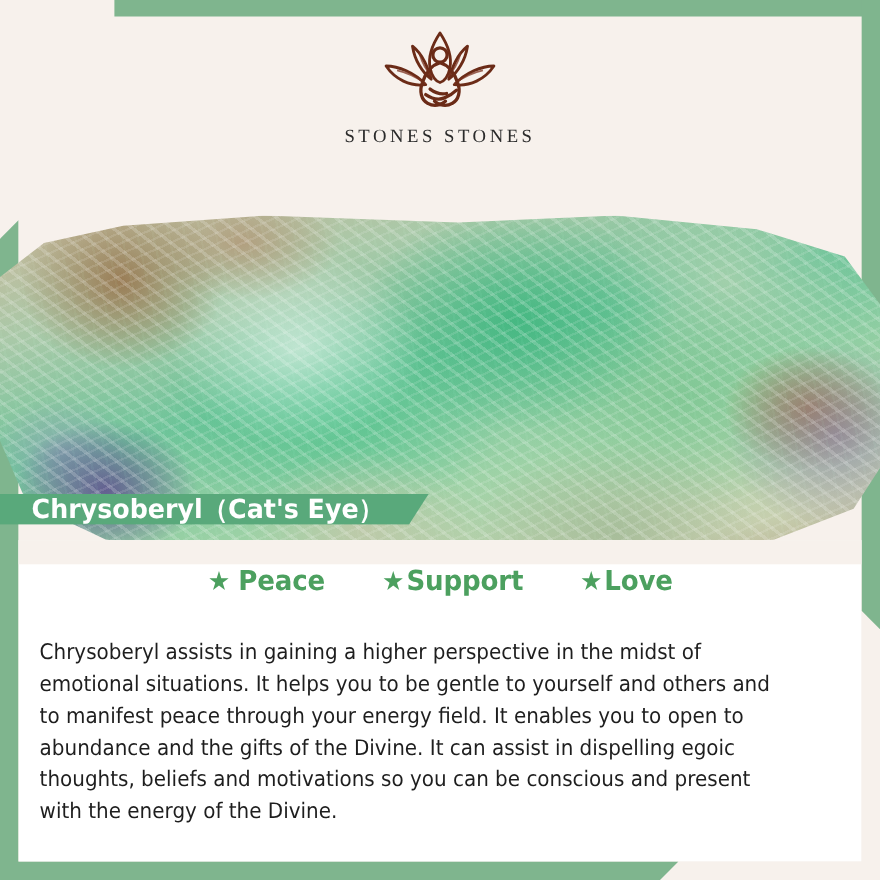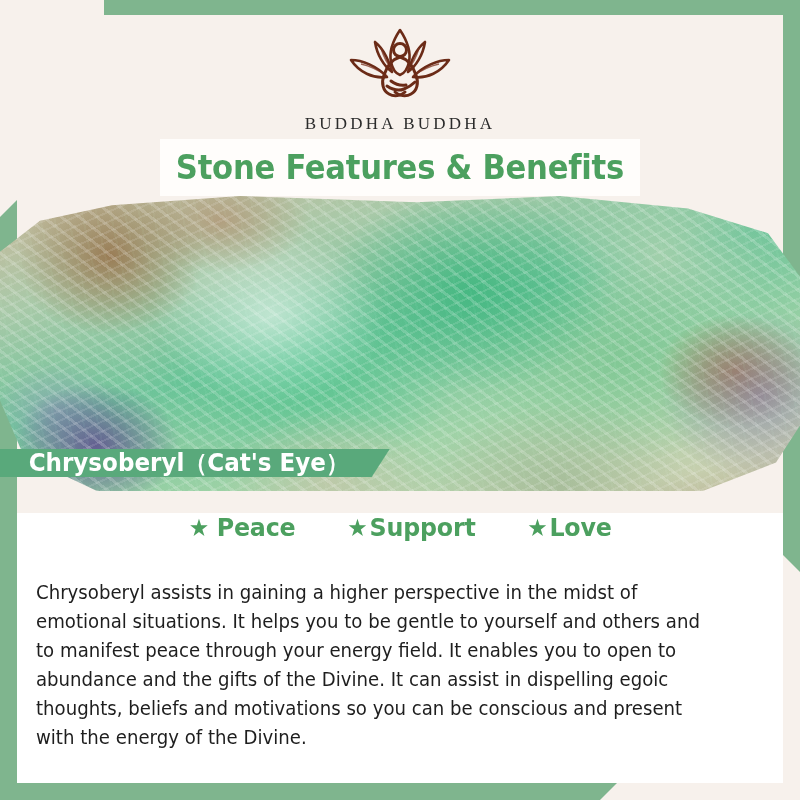--- a/index.html
+++ b/index.html
@@ -248,26 +248,23 @@
         <path d="M104 42 C95 44, 85 49, 78 54"></path>
       </g>
       <g fill="none" stroke="#6B2B17" stroke-width="3" stroke-linecap="round" stroke-linejoin="round">
         <circle cx="65" cy="28" r="6.5"></circle>
         <path d="M65 35 C58 37, 52 44, 49 53 C46 61, 48 69, 54 72 C59 75, 66 74, 70 70"></path>
         <path d="M65 35 C72 37, 78 44, 81 53 C84 61, 82 69, 76 72 C71 75, 64 74, 60 70"></path>
         <path d="M52 64 C58 68, 64 69, 69 67 C74 65, 78 62, 80 60"></path>
         <path d="M56 59 C60 62, 66 64, 71 63"></path>
       </g>
     </svg>
-    <span class="logo-wordmark">BUDDHA BUDDHA</span>
-  </div>
-
-  <div class="title-panel">
-    <span class="title-text">Stone Features &amp; Benefits</span>
-  </div>
+    <span class="logo-wordmark">STONES STONES</span>
+  </div>
+
 
   <div class="photo">
     <div class="photo-grain"></div>
   </div>
 
   <div class="lower"></div>
   <div class="lower-tint"></div>
 
   <div class="name-banner">
     <span class="name-text">Chrysoberyl（Cat's Eye）</span>

